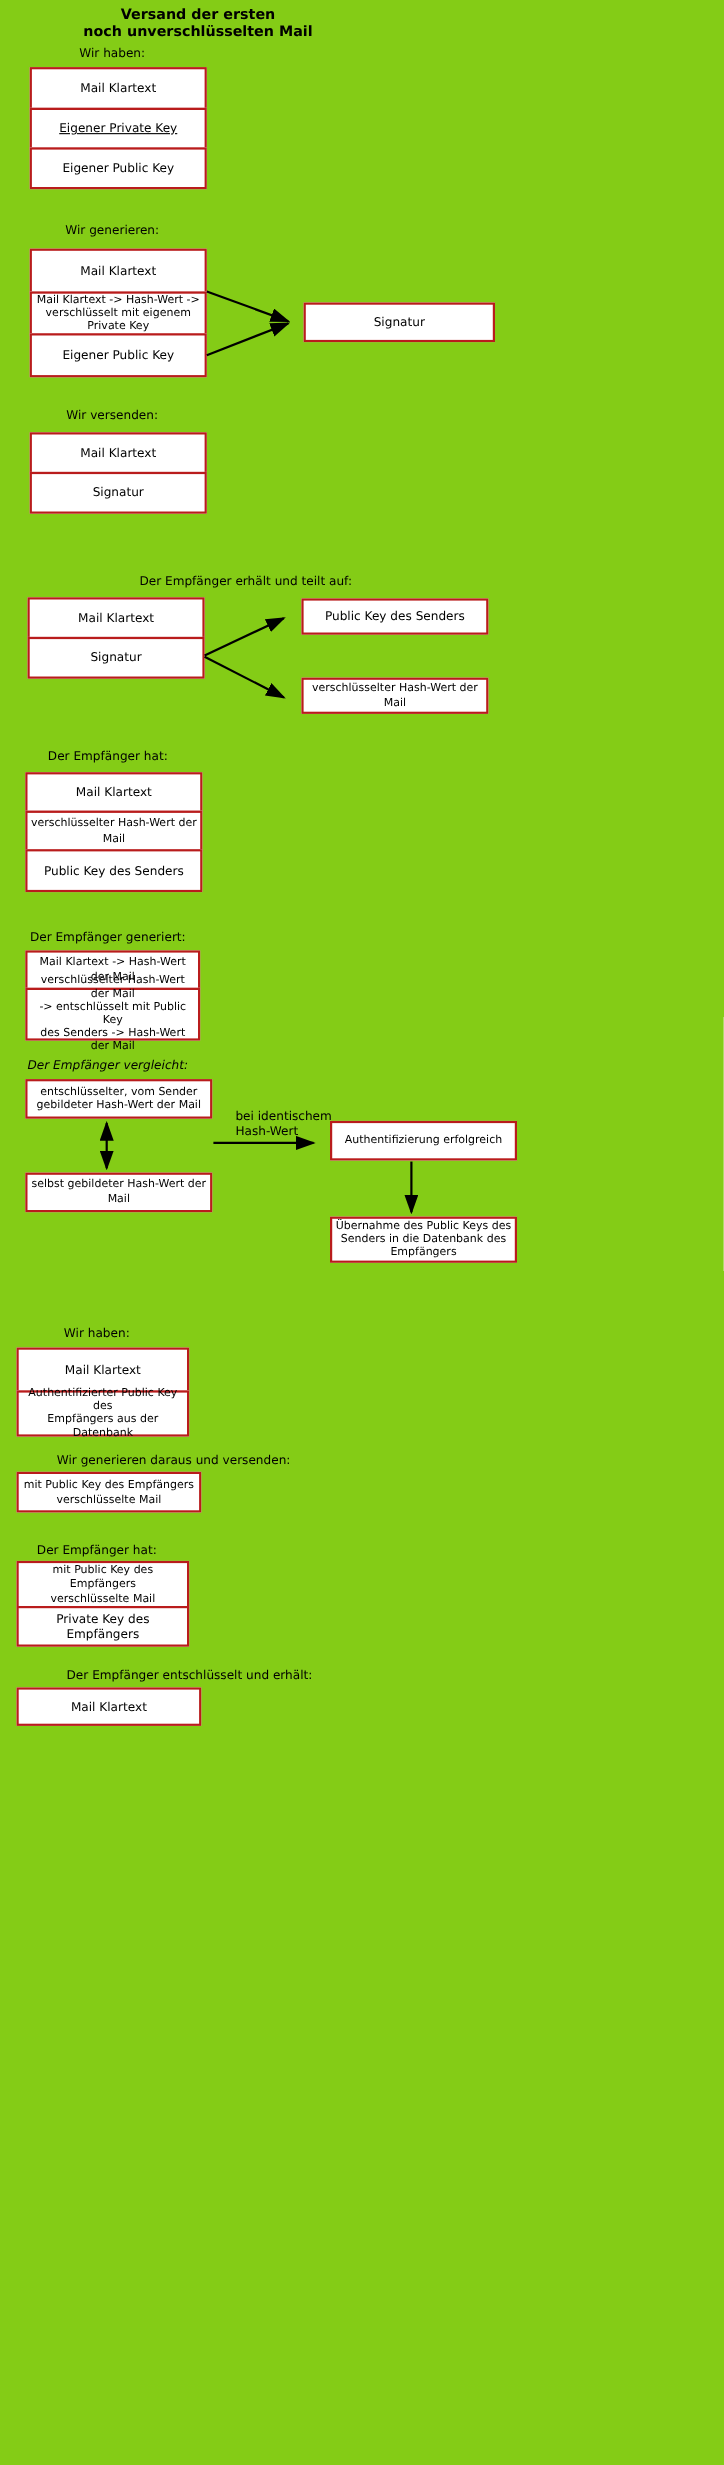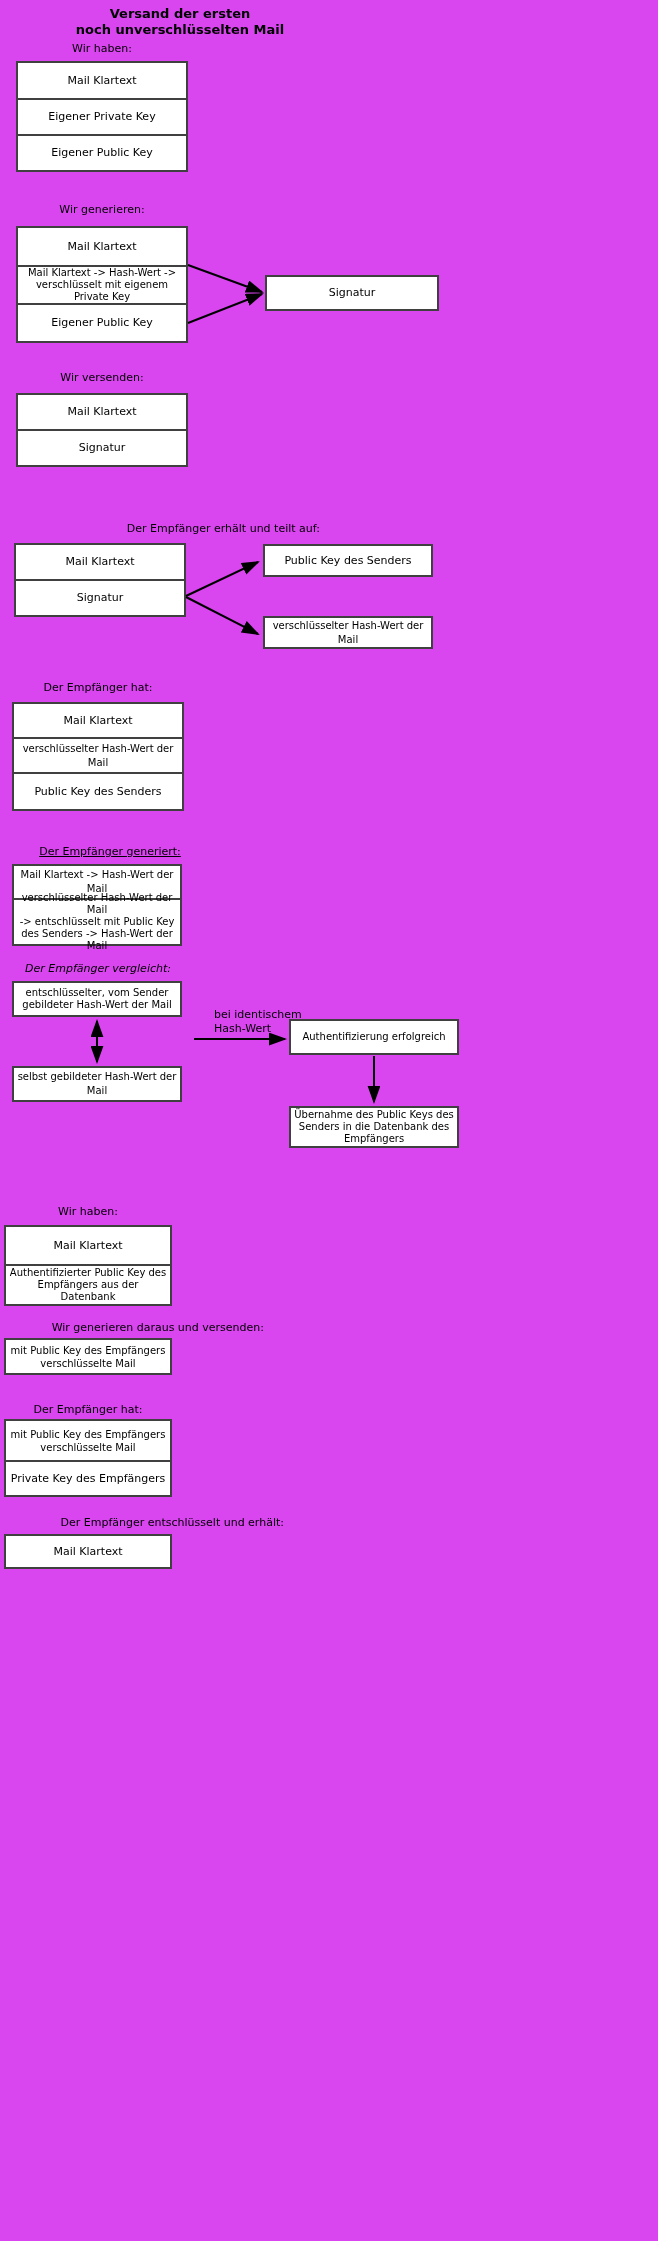--- a/index.html
+++ b/index.html
@@ -8,21 +8,21 @@
     background: #ffffff;
   }
   body {
     font-family: "DejaVu Sans", sans-serif;
     color: #000000;
   }
   #page {
     position: relative;
     width: 658px;
     height: 2241px;
-    background: #d946ef;
+    background: #84cc16;
     overflow: hidden;
   }
   .abs { position: absolute; box-sizing: border-box; }
 
   .section-title {
     font-size: 13px;
     font-weight: bold;
     line-height: 16px;
     text-align: center;
     white-space: pre-line;
@@ -32,30 +32,31 @@
   }
   .caption {
     font-size: 11px;
     line-height: 14px;
     text-align: center;
     white-space: pre-line;
   }
   .caption.left { text-align: right; }
 
   .box {
-    border: 2px solid #404040;
+    border: 2px solid #b91c1c;
     background: #ffffff;
     display: flex;
     align-items: center;
     justify-content: center;
     text-align: center;
     font-size: 11px;
     line-height: 14px;
     white-space: pre-line;
     padding: 0 3px;
+    margin-left: 11px;
   }
   
   .stack { }
   .stack .box + .box { margin-top: -2px; }
 
   .edge-label {
     font-size: 11px;
     line-height: 14px;
     text-align: left;
     white-space: pre-line;
@@ -74,21 +75,21 @@
 
 <div id="page">
 
   <div class="abs section-title" style="left:0px; top:6px; width:360px;">Versand der ersten
 noch unverschlüsselten Mail</div>
 
   <div class="abs caption" style="left:16px; top:42px; width:172px;">Wir haben:</div>
 
   <div class="abs stack" style="left:16px; top:61px; width:172px;">
     <div class="box" style="height:35px;">Mail Klartext</div>
-    <div class="box" style="height:34px;">Eigener Private Key</div>
+    <div class="box" style="height:34px;text-decoration:underline;">Eigener Private Key</div>
     <div class="box" style="height:34px;">Eigener Public Key</div>
   </div>
 
   <div class="abs caption" style="left:16px; top:203px; width:172px;">Wir generieren:</div>
 
   <div class="abs stack" style="left:16px; top:226px; width:172px;">
     <div class="box" style="height:37px;">Mail Klartext</div>
     <div class="box" style="height:36px; font-size:10px; line-height:12px;">Mail Klartext -&gt; Hash-Wert -&gt;
 verschlüsselt mit eigenem Private Key</div>
     <div class="box" style="height:36px;">Eigener Public Key</div>
@@ -115,21 +116,21 @@
   <div class="abs box" style="left:263px; top:616px; width:170px; height:33px; font-size:10px;">verschlüsselter Hash-Wert der Mail</div>
 
   <div class="abs caption" style="left:12px; top:681px; width:172px;">Der Empfänger hat:</div>
 
   <div class="abs stack" style="left:12px; top:702px; width:172px;">
     <div class="box" style="height:33px;">Mail Klartext</div>
     <div class="box" style="height:33px; font-size:10px;">verschlüsselter Hash-Wert der Mail</div>
     <div class="box" style="height:35px;">Public Key des Senders</div>
   </div>
 
-  <div class="abs caption" style="left:24px; top:845px; width:172px;text-decoration:underline;">Der Empfänger generiert:</div>
+  <div class="abs caption" style="left:12px; top:845px; width:172px;">Der Empfänger generiert:</div>
 
   <div class="abs stack" style="left:12px; top:864px; width:170px;">
     <div class="box" style="height:32px; font-size:10px;">Mail Klartext -&gt; Hash-Wert der Mail</div>
     <div class="box" style="height:44px; font-size:10px; line-height:12px;">verschlüsselter Hash-Wert der Mail
 -&gt; entschlüsselt mit Public Key
 des Senders -&gt; Hash-Wert der Mail</div>
   </div>
 
   <div class="abs caption" style="left:12px; top:962px; width:172px;font-style:italic;">Der Empfänger vergleicht:</div>
 

